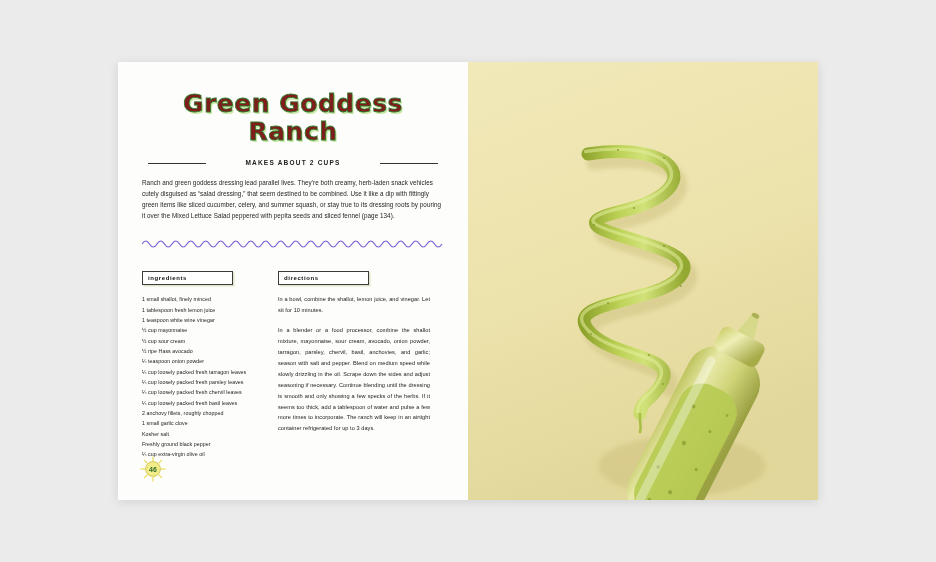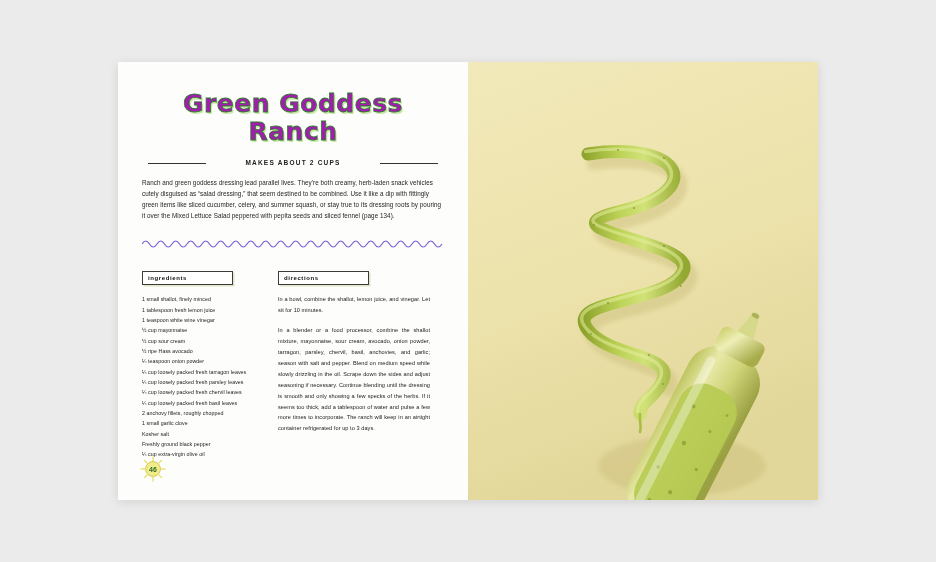--- a/index.html
+++ b/index.html
@@ -31,21 +31,21 @@
     background: #fdfdfb;
     box-sizing: border-box;
     padding: 22px 24px 0 24px;
   }
 
   .recipe-title {
     font-family: "DejaVu Sans", sans-serif;
     font-weight: bold;
     font-size: 25px;
     letter-spacing: 0.5px;
-    color: #a21caf;
+    color: #7f1d1d;
     text-align: center;
     margin: 6px 0 0 0;
     line-height: 1.1;
     -webkit-text-stroke: 0.8px #2f7a2c;
     text-shadow: 1.5px 1.5px 0 #c9e8a8;
   }
 
   .makes-line {
     text-align: center;
     font-size: 6.5px;

